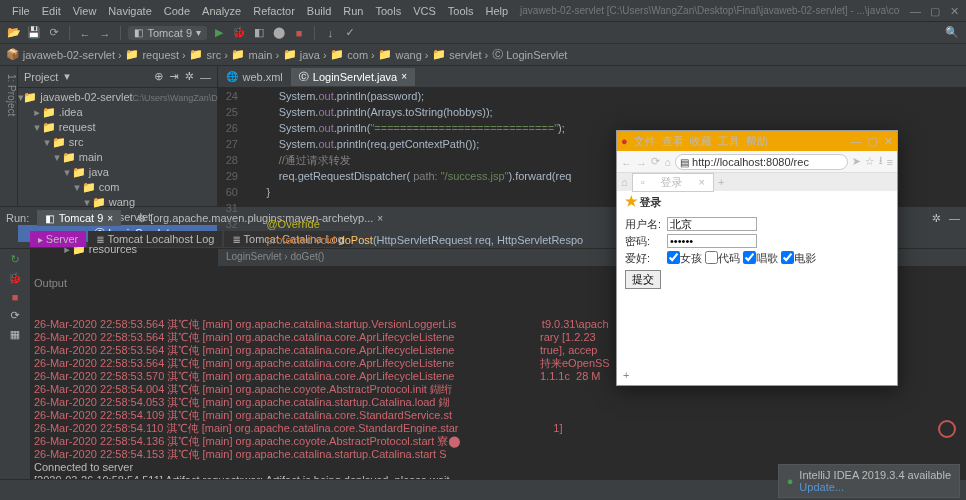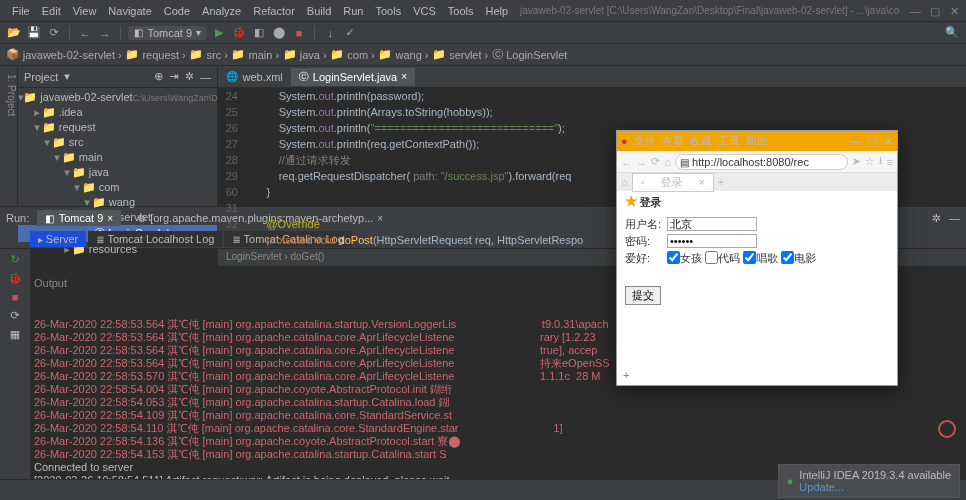--- a/index.html
+++ b/index.html
@@ -53,21 +53,21 @@
 .bnav{height:22px;background:#f6f6f6;display:flex;align-items:center;padding:0 4px;gap:4px;border-bottom:1px solid #ddd}
 .url{flex:1;background:#fff;border:1px solid #ccc;border-radius:8px;font-size:10px;padding:1px 4px;color:#333}
 .btabs{height:18px;background:#ececec;display:flex;align-items:center;font-size:10px}
 .btab{background:#fff;padding:1px 8px;border:1px solid #ccc;display:flex;align-items:center;gap:16px}
 .bpage{padding:0 8px;color:#333}
 .bpage h3{font-size:17px;font-weight:bold;margin-bottom:6px}
 .frow{display:flex;align-items:flex-start;margin:2px 0;font-size:11px}
 .frow label{width:42px}
 .frow input[type=text],.frow input[type=password]{border:1px solid #aaa;font-size:11px;padding:0 2px;width:90px}
 .star{color:#f0a500;font-size:14px;margin-right:2px}
-.submit{border:1px solid #888;background:#eee;padding:1px 6px;font-size:11px;margin-top:18px}
+.submit{border:1px solid #888;background:#eee;padding:1px 6px;font-size:11px;margin-top:2px}
 .pin-ico{position:absolute;right:10px;top:420px;width:18px;height:18px;border:2px solid #c75450;border-radius:50%}
 </style>
 </head>
 <body>
 
 <div class="menubar">
   <span>File</span>
   <span>Edit</span>
   <span>View</span>
   <span>Navigate</span>
@@ -181,21 +181,21 @@
 <div class="bottom">
   <div class="run-header">
     <span>Run:</span>
     <span class="etab active">◧ <span>Tomcat 9</span> ×</span>
     <span class="etab">⚙ <span>[org.apache.maven.plugins:maven-archetyp...</span> ×</span>
     <span style="flex:1"></span>
     <span>✲</span>
     <span>—</span>
   </div>
   <div class="run-tabs">
-    <span class="rtab" style="background:#1d4ed8">▸ <span>Server</span></span>
+    <span class="rtab" style="background:#a21caf">▸ <span>Server</span></span>
     <span class="rtab">≣ <span>Tomcat Localhost Log</span></span>
     <span class="rtab">≣ <span>Tomcat Catalina Log</span></span>
   </div>
   <div class="run-body">
     <div class="run-left">
       <span class="play">↻</span>
       <span class="bug">🐞</span>
       <span style="color:#c75450">■</span>
       <span>⟳</span>
       <span>▦</span>

